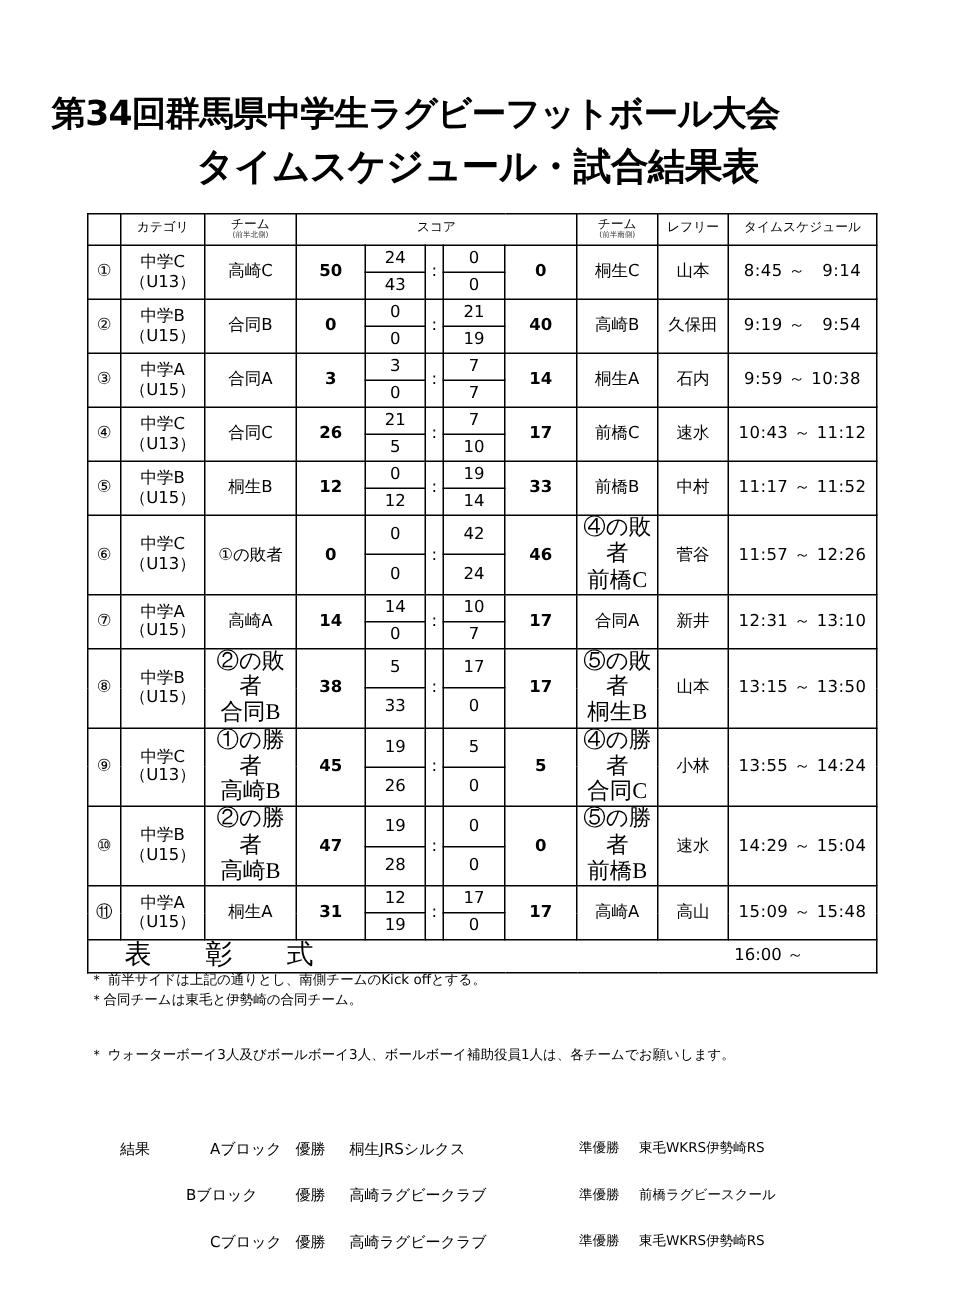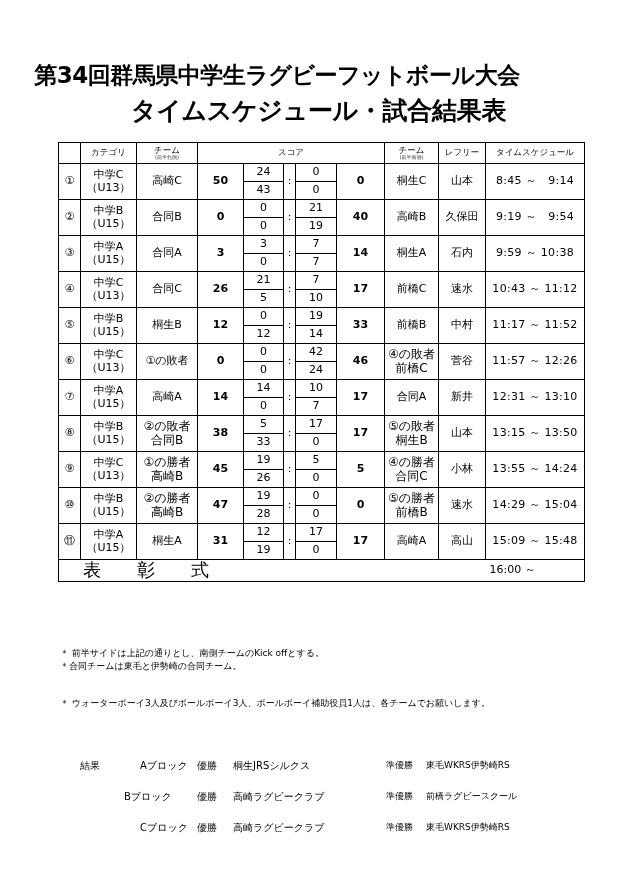--- a/index.html
+++ b/index.html
@@ -11,21 +11,21 @@
             font-size:25px; font-weight:bold; letter-spacing:-0.3px; }
   table.sched { position:absolute; left:58px; top:142px; border-collapse:collapse;
                 table-layout:fixed; }
   table.sched td { border:1px solid #000; padding:0; text-align:center;
                    vertical-align:middle; font-size:11px; line-height:1.15; }
   tr.hdr td { height:20px; font-size:8.5px; }
   .hdr-sub { font-size:5px; display:block; line-height:1; color:#333; }
   td.num { font-size:15px; }
   td.cat { font-size:11px; }
   td.team { font-size:11px; }
-  td.team.small { font-size:12px; }
+  td.team.small { font-size:15px;font-family:Liberation Serif, serif; }
   td.big { font-size:16px; font-weight:bold; }
   td.half { font-size:11.5px; height:17px; }
   td.colon { border-top:none !important; border-bottom:none !important;
              font-size:10px; }
   td.colon.top { border-top:1px solid #000 !important; }
   td.colon.bottom { border-bottom:1px solid #000 !important; }
   td.ref { font-size:11.5px; }
   td.time { font-size:11px; letter-spacing:0.3px; white-space:nowrap; }
   tr.award td { height:20px; font-size:18px; }
   .note { position:absolute; left:60px; font-size:9px; white-space:nowrap; }

